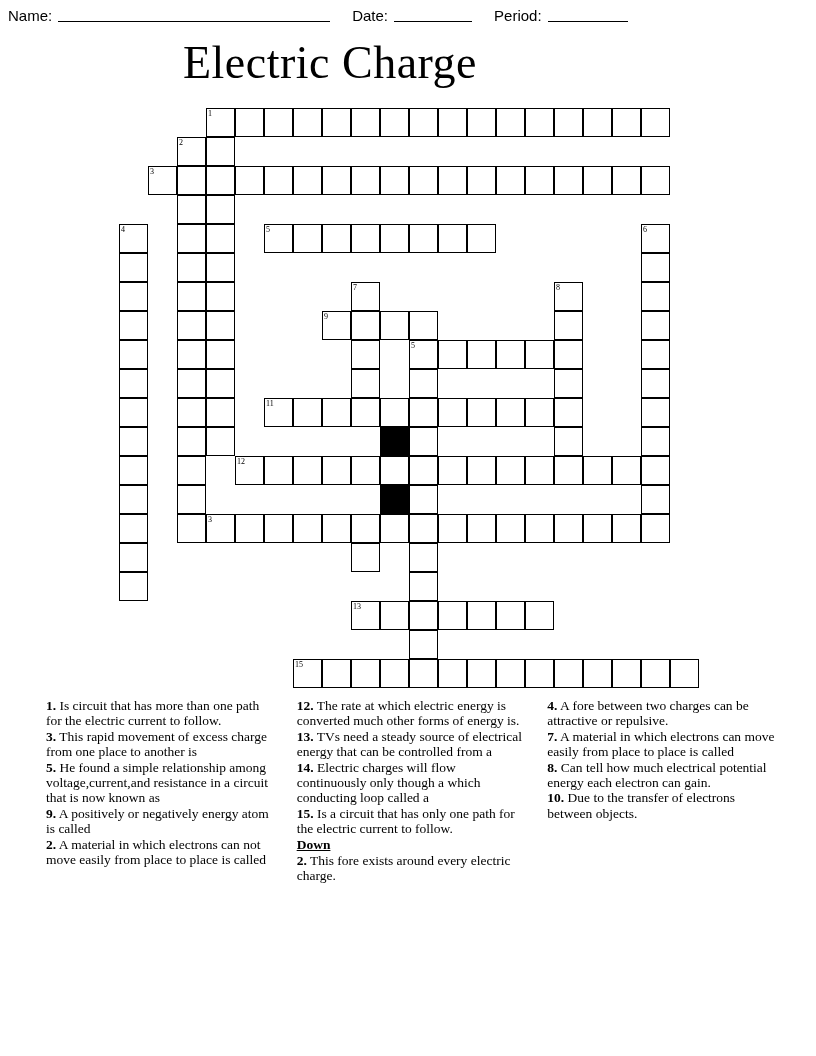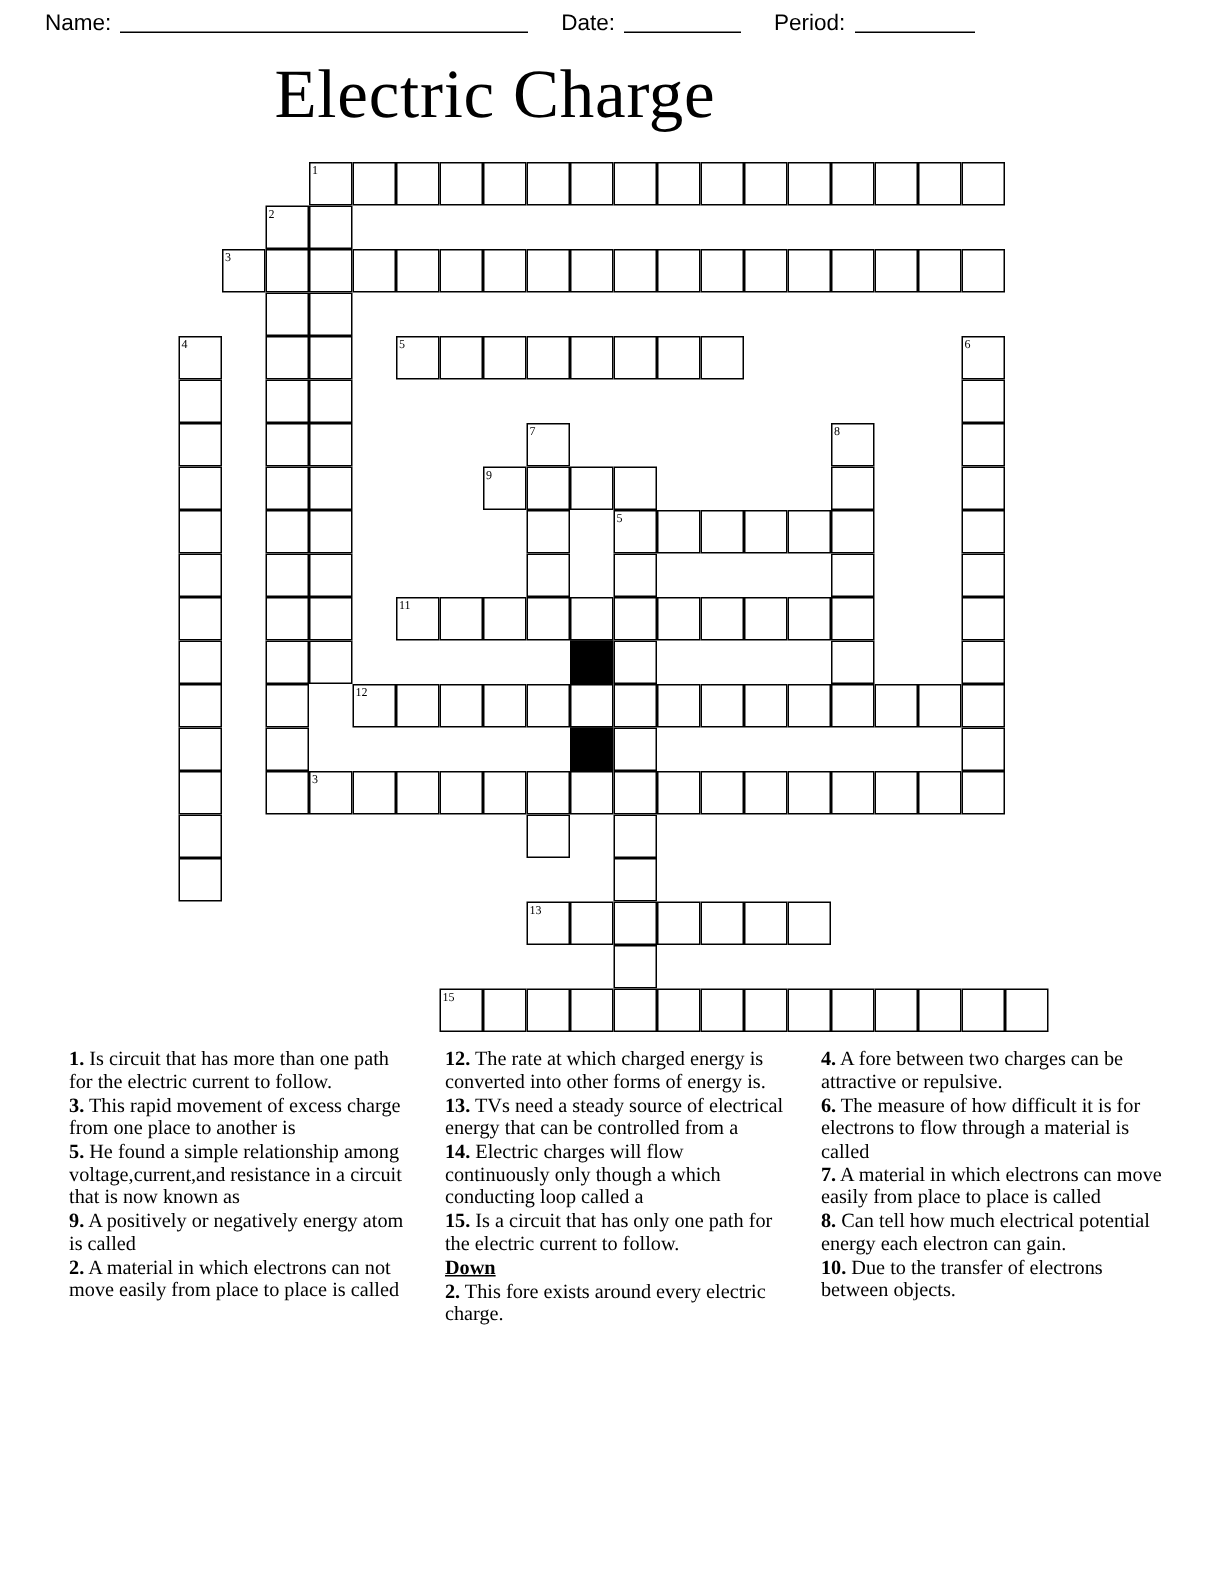--- a/index.html
+++ b/index.html
@@ -29,21 +29,21 @@
     align-items: center;
     padding-top: 4px;
     box-sizing: border-box;
   }
   .hl-label { white-space: pre; }
   .hl-blank {
     display: inline-block;
     border-bottom: 1px solid #000;
     height: 13px;
   }
-  .hl-name { margin-left: 30px; }
+  .hl-name { margin-left: 8px; }
   .blank-name { width: 272px; }
   .blank-date { width: 78px; }
   .blank-period { width: 80px; }
   .hl-gap-sm { display: inline-block; width: 6px; }
   .hl-gap-md { display: inline-block; width: 22px; }
 
   
   .puzzle-title {
     position: absolute;
     top: 36px;
@@ -334,24 +334,23 @@
     <div class="cell" style="left: 641px; top: 659px;"></div>
     <div class="cell" style="left: 670px; top: 659px;"></div>
   </div>
 
 <div id="clues">
     <div class="clue"><b>1.</b><span> Is circuit that has more than one path for the electric current to follow.</span></div>
     <div class="clue"><b>3.</b><span> This rapid movement of excess charge from one place to another is</span></div>
     <div class="clue"><b>5.</b><span> He found a simple relationship among voltage,current,and resistance in a circuit that is now known as</span></div>
     <div class="clue"><b>9.</b><span> A positively or negatively energy atom is called</span></div>
     <div class="clue"><b>2.</b><span> A material in which electrons can not move easily from place to place is called</span></div>
-    <div class="clue"><b>12.</b><span> The rate at which charged energy is converted into other forms of energy is.</span></div>
+    <div class="clue"><b>12.</b><span> The rate at which electric energy is converted much other forms of energy is.</span></div>
     <div class="clue"><b>13.</b><span> TVs need a steady source of electrical energy that can be controlled from a</span></div>
     <div class="clue"><b>14.</b><span> Electric charges will flow continuously only though a which conducting loop called a</span></div>
     <div class="clue"><b>15.</b><span> Is a circuit that has only one path for the electric current to follow.</span></div>
     <div class="clue-head">Down</div>
     <div class="clue"><b>2.</b><span> This fore exists around every electric charge.</span></div>
     <div class="clue col-break"><b>4.</b><span> A fore between two charges can be attractive or repulsive.</span></div>
-    <div class="clue"><b>6.</b><span> The measure of how difficult it is for electrons to flow through a material is called</span></div>
     <div class="clue"><b>7.</b><span> A material in which electrons can move easily from place to place is called</span></div>
     <div class="clue"><b>8.</b><span> Can tell how much electrical potential energy each electron can gain.</span></div>
     <div class="clue"><b>10.</b><span> Due to the transfer of electrons between objects.</span></div>
   </div>
 
 </body></html>

